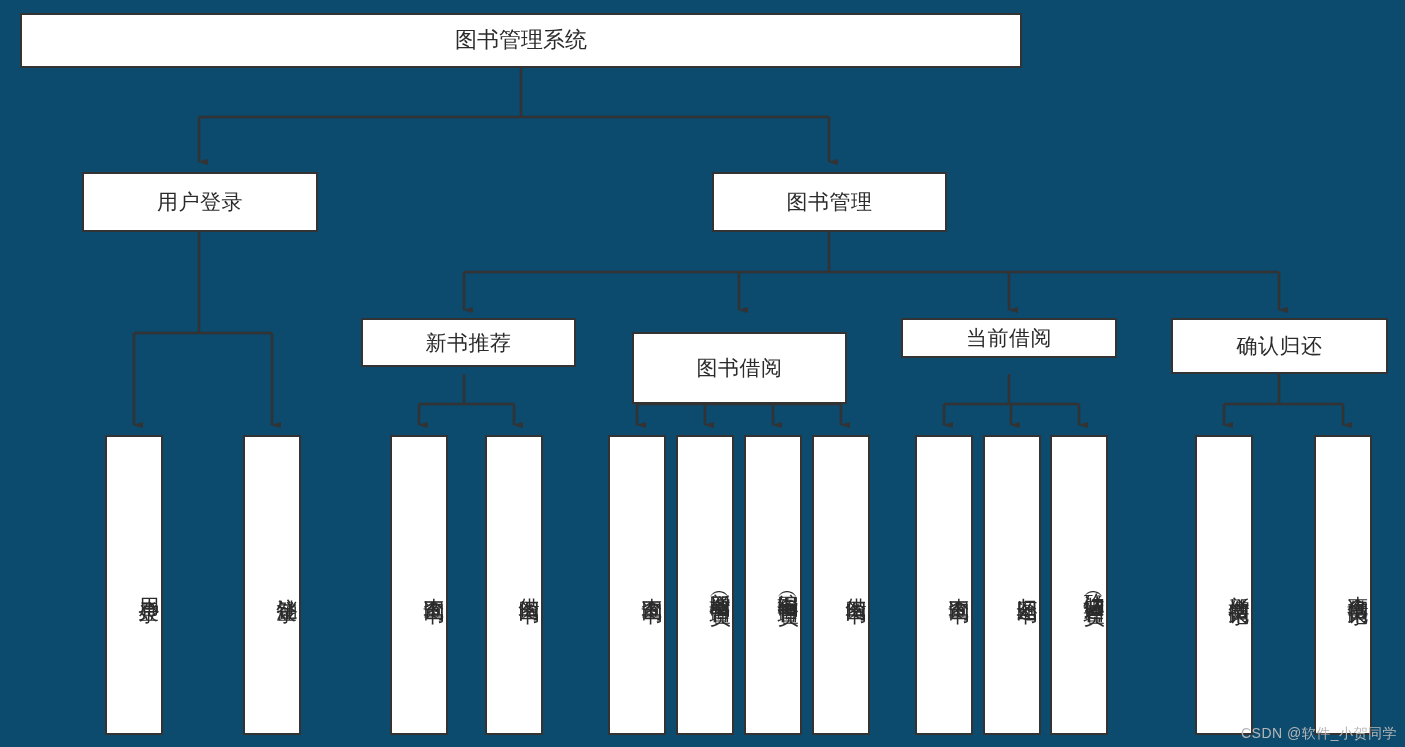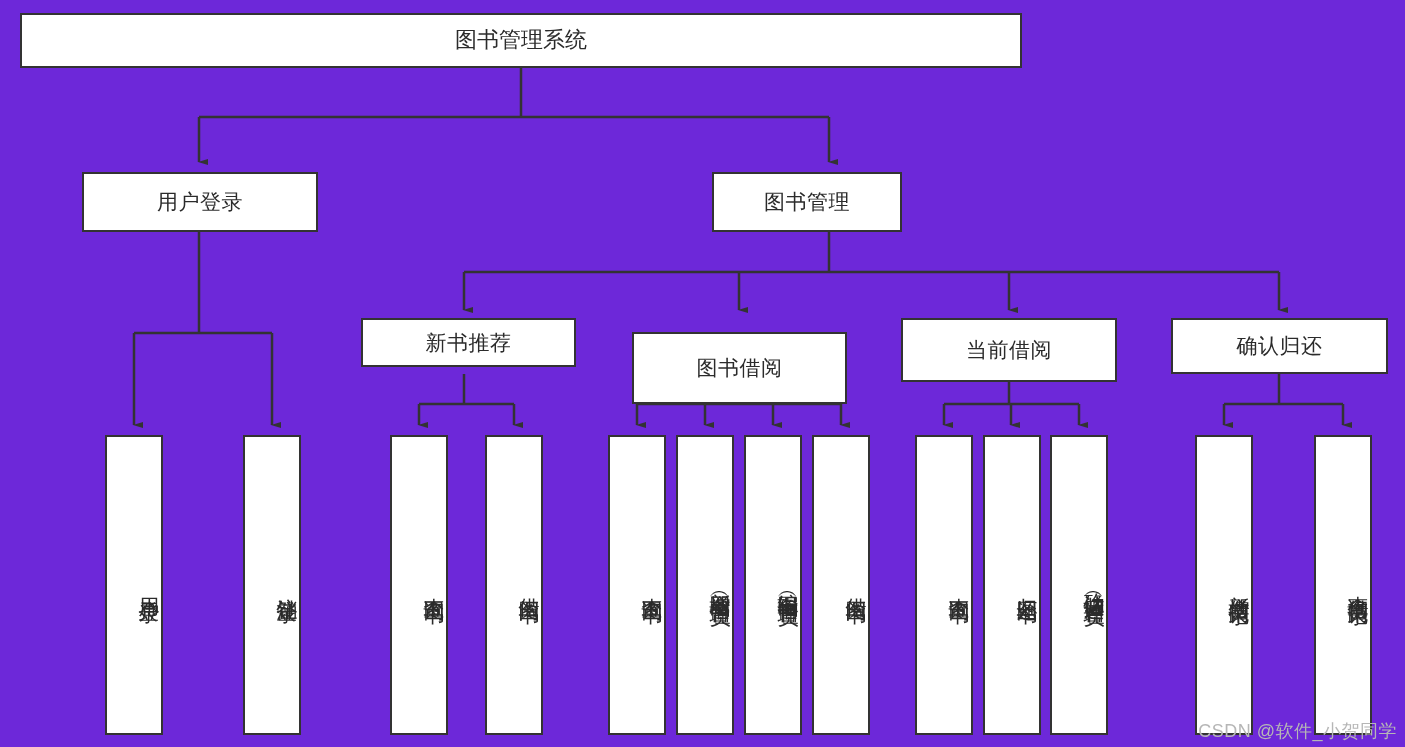--- a/index.html
+++ b/index.html
@@ -8,21 +8,21 @@
     padding: 0;
     background: #ffffff;
   }
   body {
     font-family: "Liberation Sans", "DejaVu Sans", sans-serif;
   }
   #canvas {
     position: relative;
     width: 1405px;
     height: 747px;
-    background: #6d28d9;
+    background: #0c4a6e;
     overflow: hidden;
   }
   #wires {
     position: absolute;
     left: 0;
     top: 0;
     width: 1405px;
     height: 747px;
     pointer-events: none;
   }
@@ -58,21 +58,21 @@
   .node.v.tall {
     align-items: flex-start;
   }
   .vtext {
     display: block;
   }
   #watermark {
     position: absolute;
     right: 8px;
     bottom: 4px;
-    font-size: 18px;
+    font-size: 14px;
     color: #b6b6b6;
     white-space: nowrap;
     letter-spacing: 0.5px;
   }
 </style>
 </head>
 <body>
 
 <div id="canvas">
 
@@ -126,31 +126,31 @@
     </g>
   </svg>
 
   <div class="node root" style="left:20px; top:13px; width:1002px; height:55px;">
     <span>图书管理系统</span>
   </div>
 
   <div class="node h" style="left:82px; top:172px; width:236px; height:60px;">
     <span>用户登录</span>
   </div>
-  <div class="node h" style="left:712px; top:172px; width:190px; height:60px;">
+  <div class="node h" style="left:712px; top:172px; width:235px; height:60px;">
     <span>图书管理</span>
   </div>
 
   <div class="node h" style="left:361px; top:318px; width:215px; height:49px;">
     <span>新书推荐</span>
   </div>
   <div class="node h" style="left:632px; top:332px; width:215px; height:72px;">
     <span>图书借阅</span>
   </div>
-  <div class="node h" style="left:901px; top:318px; width:216px; height:64px;">
+  <div class="node h" style="left:901px; top:318px; width:216px; height:40px;">
     <span>当前借阅</span>
   </div>
   <div class="node h" style="left:1171px; top:318px; width:217px; height:56px;">
     <span>确认归还</span>
   </div>
 
   <div class="node v" style="left:105px; top:435px; width:58px; height:300px;">
     <span class="vtext">用户登录</span>
   </div>
   <div class="node v" style="left:243px; top:435px; width:58px; height:300px;">

